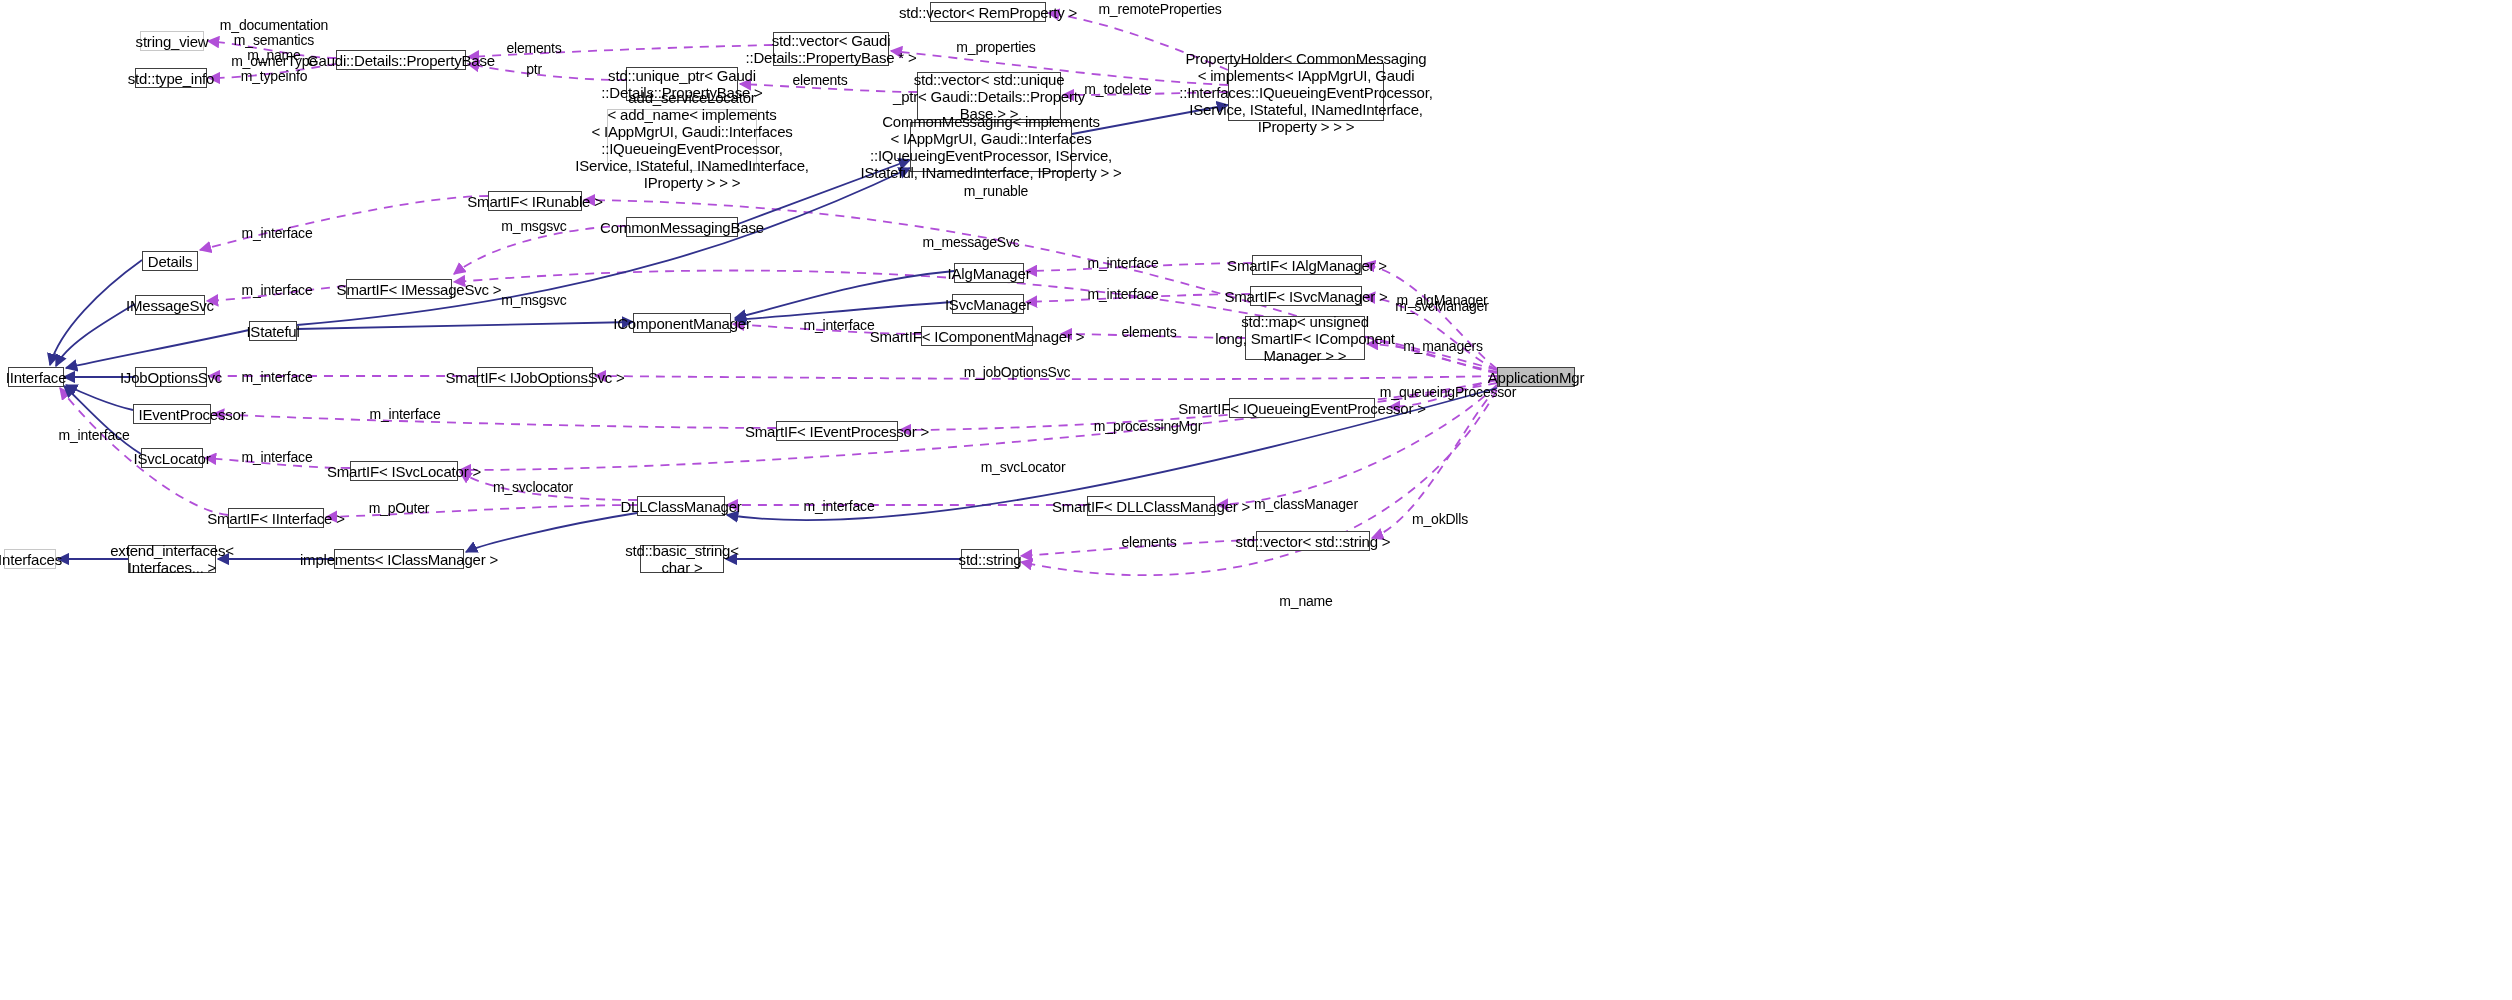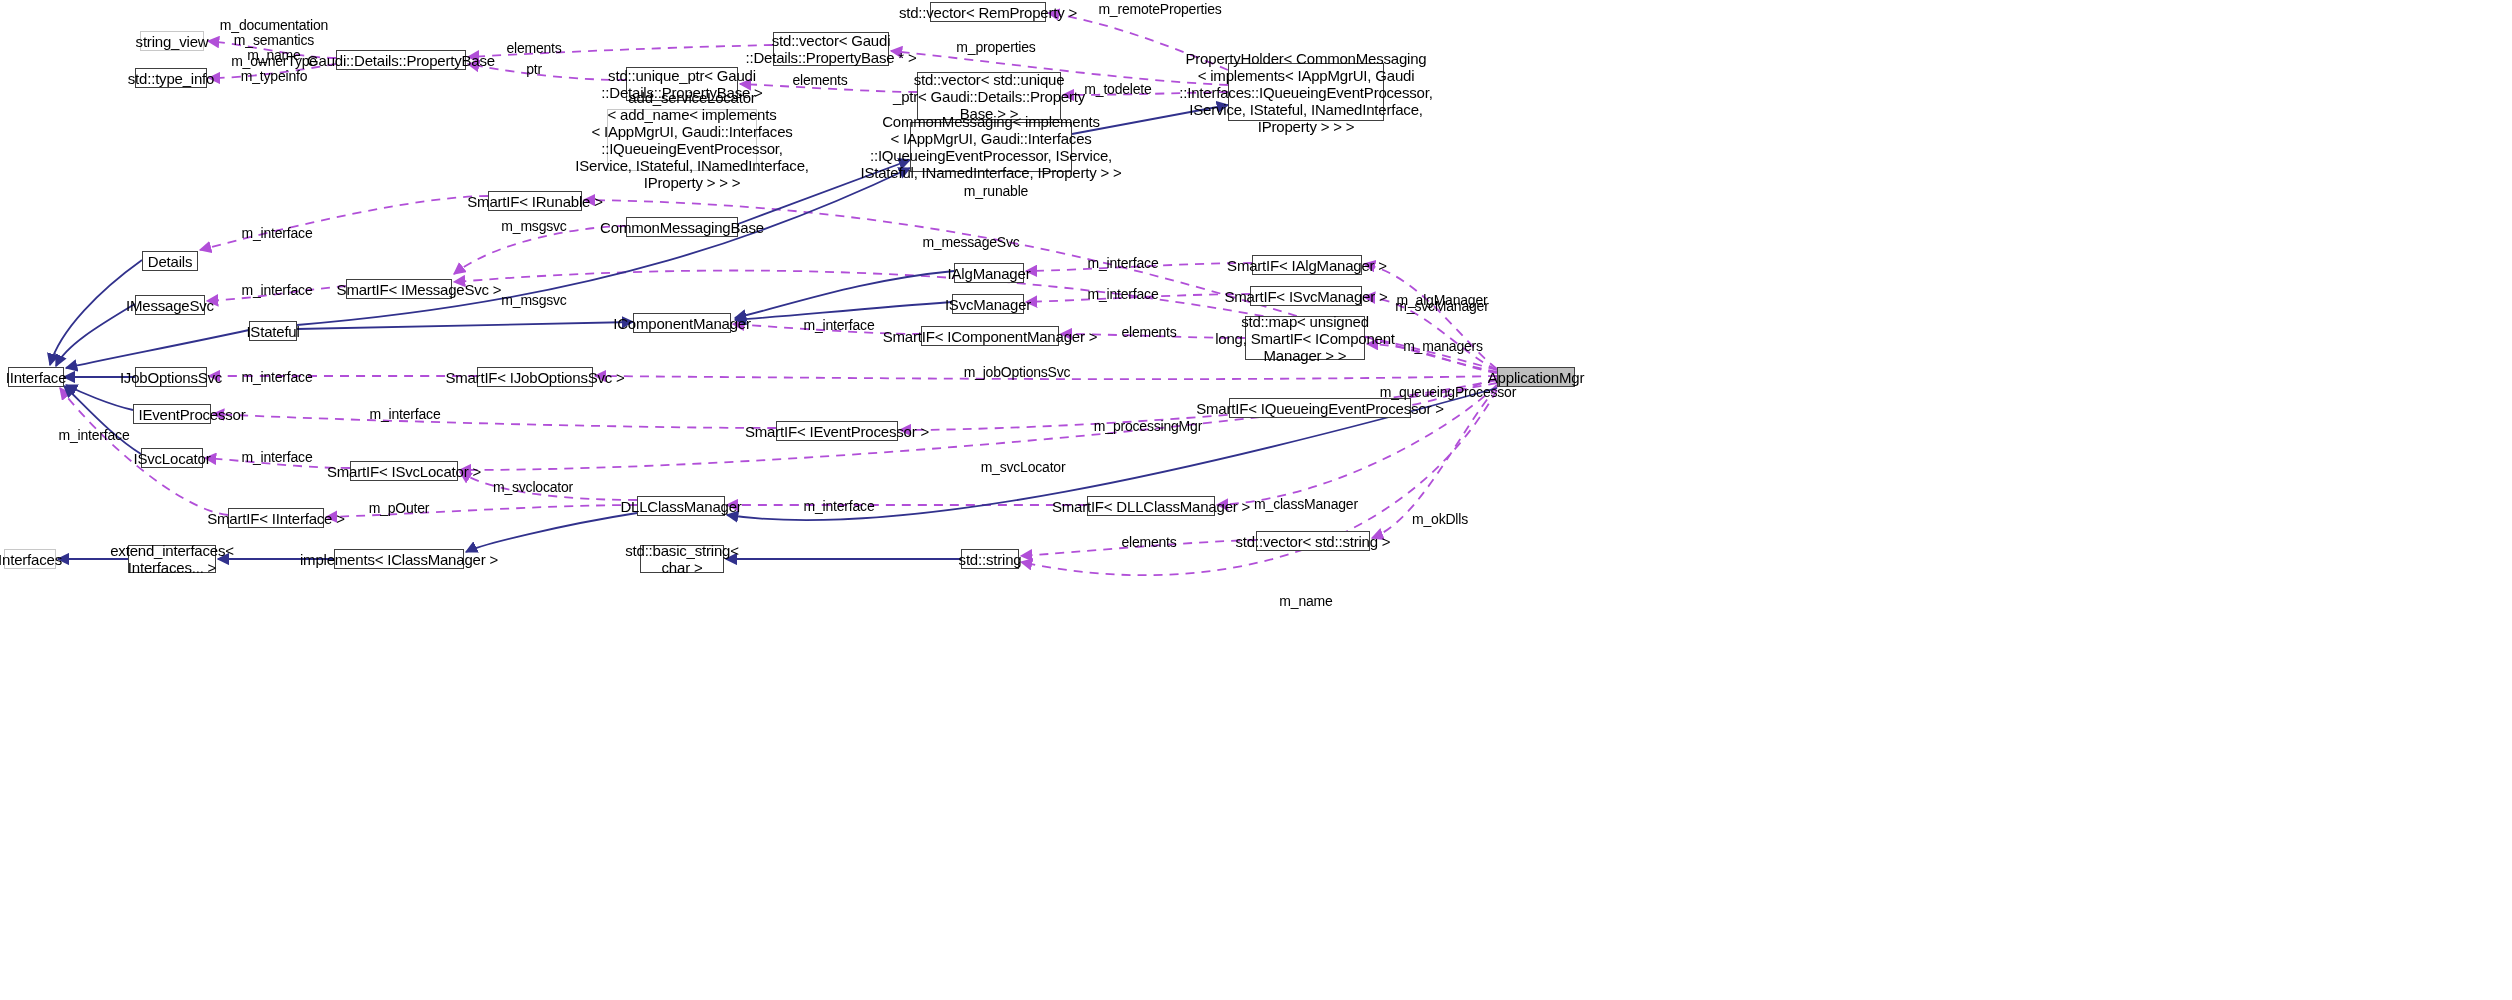--- a/index.html
+++ b/index.html
@@ -212,32 +212,32 @@
 IStateful, INamedInterface, IProperty &gt; &gt;</div>
       <div class="node" style="left: 488px; top: 191px; width: 94px; height: 20px;">SmartIF&lt; IRunable &gt;</div>
       <div class="node" style="left: 626px; top: 217px; width: 112px; height: 20px;">CommonMessagingBase</div>
       <div class="node" style="left: 142px; top: 251px; width: 56px; height: 20px;">Details</div>
       <div class="node" style="left: 135px; top: 295px; width: 70px; height: 20px;">IMessageSvc</div>
       <div class="node" style="left: 346px; top: 279px; width: 106px; height: 20px; padding-left: 40px;">SmartIF&lt; IMessageSvc &gt;</div>
       <div class="node" style="left: 249px; top: 321px; width: 48px; height: 20px;">IStateful</div>
       <div class="node" style="left: 633px; top: 313px; width: 98px; height: 20px;">IComponentManager</div>
       <div class="node" style="left: 954px; top: 263px; width: 70px; height: 20px;">IAlgManager</div>
       <div class="node" style="left: 952px; top: 294px; width: 72px; height: 20px;">ISvcManager</div>
-      <div class="node" style="left: 921px; top: 326px; width: 138px; height: 20px;">SmartIF&lt; IComponentManager &gt;</div>
+      <div class="node" style="left: 921px; top: 326px; width: 112px; height: 20px;">SmartIF&lt; IComponentManager &gt;</div>
       <div class="node" style="left: 1252px; top: 255px; width: 110px; height: 20px;">SmartIF&lt; IAlgManager &gt;</div>
       <div class="node" style="left: 1250px; top: 286px; width: 112px; height: 20px;">SmartIF&lt; ISvcManager &gt;</div>
       <div class="node" style="left: 1245px; top: 316px; width: 120px; height: 44px;">std::map&lt; unsigned
 long, SmartIF&lt; IComponent
 Manager &gt; &gt;</div>
       <div class="node" style="left: 8px; top: 367px; width: 56px; height: 20px;">IInterface</div>
       <div class="node" style="left: 135px; top: 367px; width: 72px; height: 20px;">IJobOptionsSvc</div>
       <div class="node" style="left: 477px; top: 367px; width: 116px; height: 20px;">SmartIF&lt; IJobOptionsSvc &gt;</div>
       <div class="node" style="left: 133px; top: 404px; width: 78px; height: 20px; padding-left: 40px;">IEventProcessor</div>
       <div class="node" style="left: 776px; top: 421px; width: 122px; height: 20px;">SmartIF&lt; IEventProcessor &gt;</div>
-      <div class="node" style="left: 1229px; top: 398px; width: 182px; height: 20px;">SmartIF&lt; IQueueingEventProcessor &gt;</div>
+      <div class="node" style="left: 1229px; top: 398px; width: 146px; height: 20px;">SmartIF&lt; IQueueingEventProcessor &gt;</div>
       <div class="node" style="left: 141px; top: 448px; width: 62px; height: 20px;">ISvcLocator</div>
       <div class="node" style="left: 350px; top: 461px; width: 108px; height: 20px;">SmartIF&lt; ISvcLocator &gt;</div>
       <div class="node" style="left: 228px; top: 508px; width: 96px; height: 20px;">SmartIF&lt; IInterface &gt;</div>
       <div class="node" style="left: 637px; top: 496px; width: 88px; height: 20px;">DLLClassManager</div>
       <div class="node" style="left: 1087px; top: 496px; width: 128px; height: 20px;">SmartIF&lt; DLLClassManager &gt;</div>
       <div class="node light" style="left: 4px; top: 549px; width: 52px; height: 20px;">Interfaces</div>
       <div class="node" style="left: 128px; top: 545px; width: 88px; height: 28px;">extend_interfaces&lt;
 Interfaces... &gt;</div>
       <div class="node" style="left: 334px; top: 549px; width: 130px; height: 20px;">implements&lt; IClassManager &gt;</div>
       <div class="node" style="left: 640px; top: 545px; width: 84px; height: 28px;">std::basic_string&lt;

